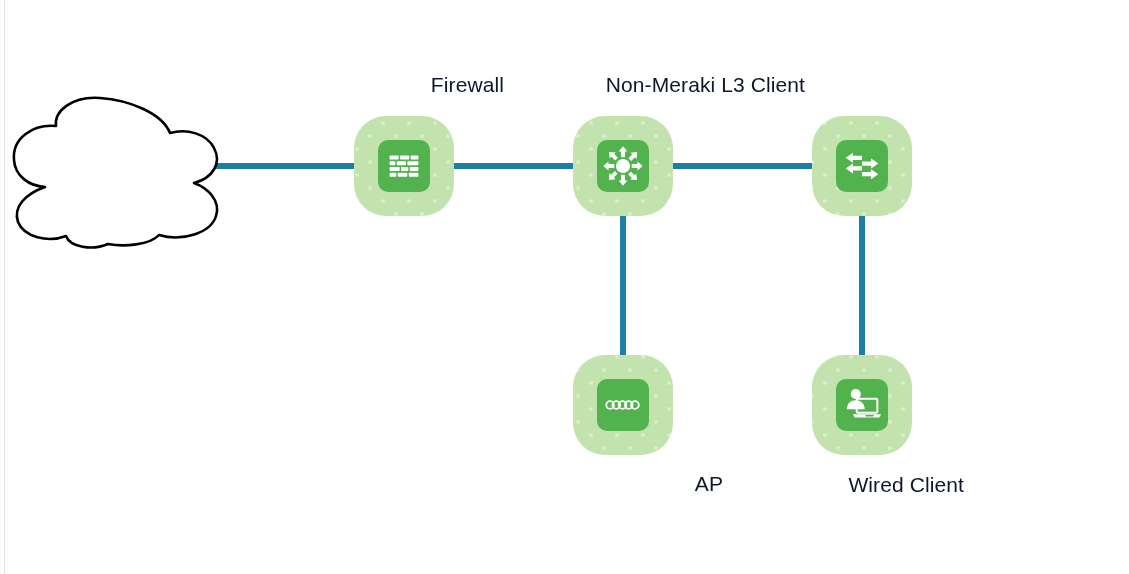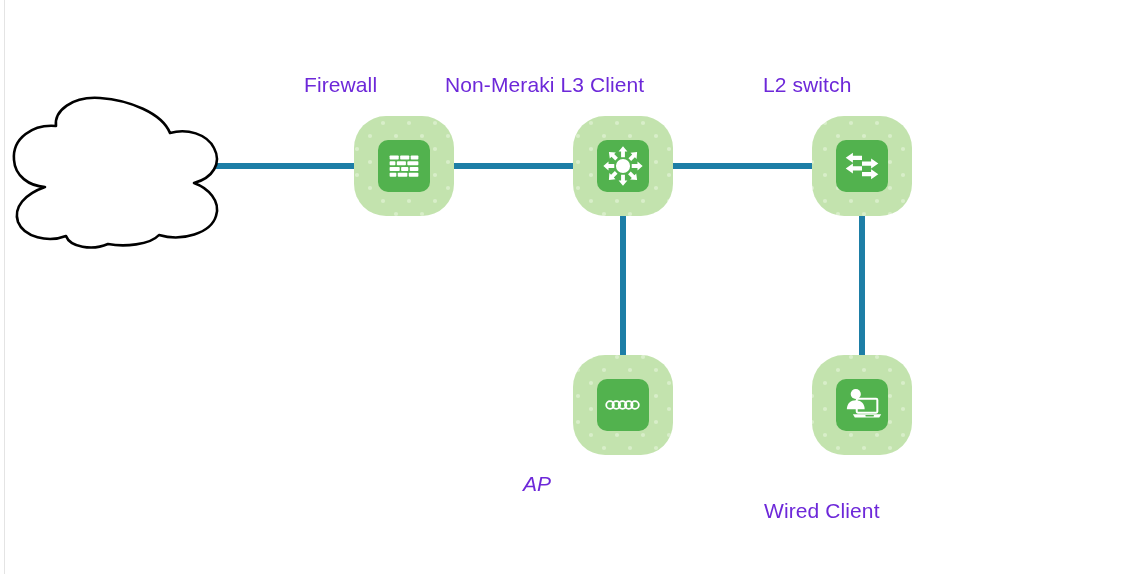--- a/index.html
+++ b/index.html
@@ -32,23 +32,23 @@
     position: absolute;
     left: 0;
     top: 0;
     width: 1129px;
     height: 574px;
   }
   .node-label {
     position: absolute;
     font-family: "Liberation Sans", sans-serif;
     font-size: 21px;
-    color: #6d28d9;
+    color: #0f172a;
     white-space: nowrap;
-    text-align: left;
+    text-align: right;
     letter-spacing: 0.1px;
   }
 </style>
 </head>
 <body>
 
 <div id="canvas">
 
   <div class="page-edge"></div>
 
@@ -185,19 +185,18 @@
       <rect x="812" y="355" width="100" height="100" rx="32" ry="32" fill="url(#haloDots)"></rect>
       <rect x="836" y="379" width="52" height="52" rx="10" ry="10" fill="#52b24e"></rect>
       <use href="#icon-client" x="839" y="382" width="46" height="46"></use>
     </g>
   </svg>
 
   <div class="node-label" style="left:304px; top:73px; width:200px;">Firewall</div>
 
   <div class="node-label" style="left:445px; top:73px; width:360px;">Non-Meraki L3 Client</div>
 
-  <div class="node-label" style="left:763px; top:73px; width:200px;">L2 switch</div>
-
-  <div class="node-label" style="left:523px; top:472px; width:200px;font-style:italic;">AP</div>
-
-  <div class="node-label" style="left:764px; top:499px; width:200px;">Wired Client</div>
+
+  <div class="node-label" style="left:523px; top:472px; width:200px;">AP</div>
+
+  <div class="node-label" style="left:764px; top:473px; width:200px;">Wired Client</div>
 
 </div>
 
 </body></html>

